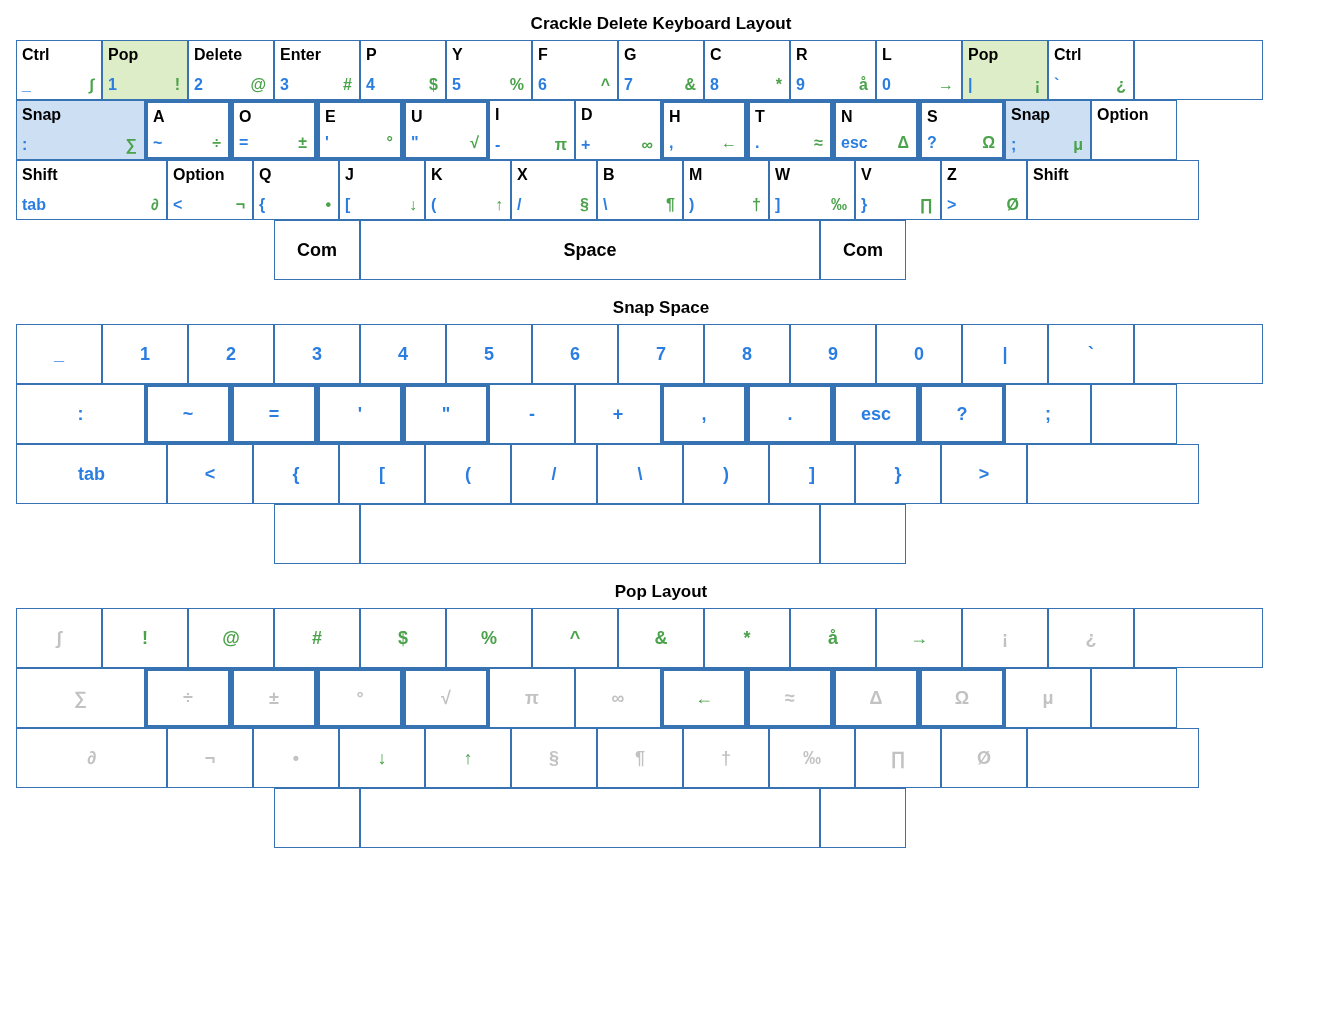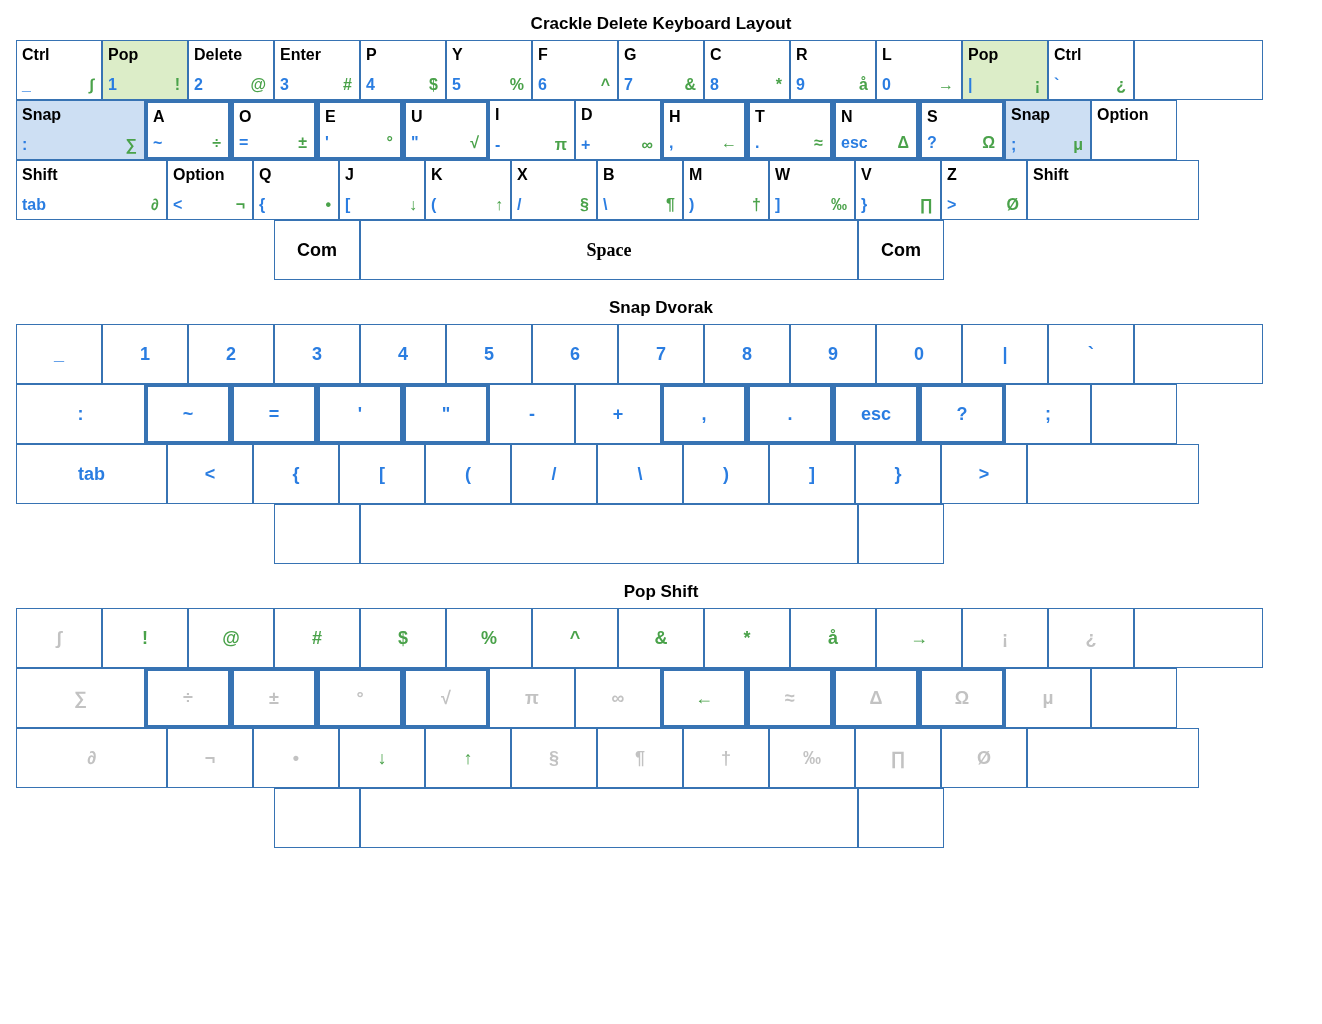--- a/index.html
+++ b/index.html
@@ -29,21 +29,21 @@
     font-size: 14px;
   }
   .key.home { border: 3px solid #3773b3; }
   .key.bg-green { background: #dcedc8; }
   .key.bg-blue  { background: #cddff3; }
   
   .w1   { width: 86px; }
   .w15  { width: 129px; }
   .w175 { width: 151px; }
   .w2   { width: 172px; }
-  .w5   { width: 498px; font-family: Liberation Serif, serif; }
+  .w5   { width: 460px; }
   .spacer { display:inline-block; vertical-align:top; height:60px; }
   .sp3   { width: 258px; }
   
   .lbl { position: absolute; font-weight: bold; font-size: 16px; line-height: 1; }
   .tl { top: 6px;  left: 5px; color:#000; }
   .bl { bottom: 6px; left: 5px; color:#2a7de1; }
   .br { bottom: 6px; right: 7px; color:#4aa24a; }
   .ctr { left:0; right:0; text-align:center; top:50%; transform:translateY(-50%); font-size:18px; }
   .c-blue  { color:#2a7de1; }
   .c-green { color:#4aa24a; }
@@ -55,31 +55,31 @@
 <div class="heading">Crackle Delete Keyboard Layout</div>
 <div class="board">
   <div class="row" id="main-row1"><div class="key w1"><span class="lbl tl">Ctrl</span><span class="lbl bl">_</span><span class="lbl br">∫</span></div><div class="key w1 bg-green"><span class="lbl tl">Pop</span><span class="lbl bl">1</span><span class="lbl br">!</span></div><div class="key w1"><span class="lbl tl">Delete</span><span class="lbl bl">2</span><span class="lbl br">@</span></div><div class="key w1"><span class="lbl tl">Enter</span><span class="lbl bl">3</span><span class="lbl br">#</span></div><div class="key w1"><span class="lbl tl">P</span><span class="lbl bl">4</span><span class="lbl br">$</span></div><div class="key w1"><span class="lbl tl">Y</span><span class="lbl bl">5</span><span class="lbl br">%</span></div><div class="key w1"><span class="lbl tl">F</span><span class="lbl bl">6</span><span class="lbl br">^</span></div><div class="key w1"><span class="lbl tl">G</span><span class="lbl bl">7</span><span class="lbl br">&amp;</span></div><div class="key w1"><span class="lbl tl">C</span><span class="lbl bl">8</span><span class="lbl br">*</span></div><div class="key w1"><span class="lbl tl">R</span><span class="lbl bl">9</span><span class="lbl br">å</span></div><div class="key w1"><span class="lbl tl">L</span><span class="lbl bl">0</span><span class="lbl br">→</span></div><div class="key w1 bg-green"><span class="lbl tl">Pop</span><span class="lbl bl">|</span><span class="lbl br">¡</span></div><div class="key w1"><span class="lbl tl">Ctrl</span><span class="lbl bl">`</span><span class="lbl br">¿</span></div><div class="key w15"><span class="lbl tl"></span><span class="lbl bl"></span><span class="lbl br"></span></div></div>
   <div class="row" id="main-row2"><div class="key w15 bg-blue"><span class="lbl tl">Snap</span><span class="lbl bl">:</span><span class="lbl br">∑</span></div><div class="key w1 home"><span class="lbl tl">A</span><span class="lbl bl">~</span><span class="lbl br">÷</span></div><div class="key w1 home"><span class="lbl tl">O</span><span class="lbl bl">=</span><span class="lbl br">±</span></div><div class="key w1 home"><span class="lbl tl">E</span><span class="lbl bl">'</span><span class="lbl br">°</span></div><div class="key w1 home"><span class="lbl tl">U</span><span class="lbl bl">"</span><span class="lbl br">√</span></div><div class="key w1"><span class="lbl tl">I</span><span class="lbl bl">-</span><span class="lbl br">π</span></div><div class="key w1"><span class="lbl tl">D</span><span class="lbl bl">+</span><span class="lbl br">∞</span></div><div class="key w1 home"><span class="lbl tl">H</span><span class="lbl bl">,</span><span class="lbl br">←</span></div><div class="key w1 home"><span class="lbl tl">T</span><span class="lbl bl">.</span><span class="lbl br">≈</span></div><div class="key w1 home"><span class="lbl tl">N</span><span class="lbl bl">esc</span><span class="lbl br">Δ</span></div><div class="key w1 home"><span class="lbl tl">S</span><span class="lbl bl">?</span><span class="lbl br">Ω</span></div><div class="key w1 bg-blue"><span class="lbl tl">Snap</span><span class="lbl bl">;</span><span class="lbl br">μ</span></div><div class="key w1"><span class="lbl tl">Option</span><span class="lbl bl"></span><span class="lbl br"></span></div></div>
   <div class="row" id="main-row3"><div class="key w175"><span class="lbl tl">Shift</span><span class="lbl bl">tab</span><span class="lbl br">∂</span></div><div class="key w1"><span class="lbl tl">Option</span><span class="lbl bl">&lt;</span><span class="lbl br">¬</span></div><div class="key w1"><span class="lbl tl">Q</span><span class="lbl bl">{</span><span class="lbl br">•</span></div><div class="key w1"><span class="lbl tl">J</span><span class="lbl bl">[</span><span class="lbl br">↓</span></div><div class="key w1"><span class="lbl tl">K</span><span class="lbl bl">(</span><span class="lbl br">↑</span></div><div class="key w1"><span class="lbl tl">X</span><span class="lbl bl">/</span><span class="lbl br">§</span></div><div class="key w1"><span class="lbl tl">B</span><span class="lbl bl">\</span><span class="lbl br">¶</span></div><div class="key w1"><span class="lbl tl">M</span><span class="lbl bl">)</span><span class="lbl br">†</span></div><div class="key w1"><span class="lbl tl">W</span><span class="lbl bl">]</span><span class="lbl br">‰</span></div><div class="key w1"><span class="lbl tl">V</span><span class="lbl bl">}</span><span class="lbl br">∏</span></div><div class="key w1"><span class="lbl tl">Z</span><span class="lbl bl">&gt;</span><span class="lbl br">Ø</span></div><div class="key w2"><span class="lbl tl">Shift</span><span class="lbl bl"></span><span class="lbl br"></span></div></div>
   <div class="row" id="main-row4">
     <span class="spacer sp3"></span>
   <div class="key w1"><span class="lbl tl"></span><span class="lbl bl"></span><span class="lbl br"></span><span class="lbl ctr ">Com</span></div><div class="key w5"><span class="lbl tl"></span><span class="lbl bl"></span><span class="lbl br"></span><span class="lbl ctr ">Space</span></div><div class="key w1"><span class="lbl tl"></span><span class="lbl bl"></span><span class="lbl br"></span><span class="lbl ctr ">Com</span></div></div>
 </div>
 
-<div class="heading">Snap Dvorak</div>
+<div class="heading">Snap Space</div>
 <div class="board">
   <div class="row" id="snap-row1"><div class="key w1"><span class="lbl ctr c-blue">_</span></div><div class="key w1"><span class="lbl ctr c-blue">1</span></div><div class="key w1"><span class="lbl ctr c-blue">2</span></div><div class="key w1"><span class="lbl ctr c-blue">3</span></div><div class="key w1"><span class="lbl ctr c-blue">4</span></div><div class="key w1"><span class="lbl ctr c-blue">5</span></div><div class="key w1"><span class="lbl ctr c-blue">6</span></div><div class="key w1"><span class="lbl ctr c-blue">7</span></div><div class="key w1"><span class="lbl ctr c-blue">8</span></div><div class="key w1"><span class="lbl ctr c-blue">9</span></div><div class="key w1"><span class="lbl ctr c-blue">0</span></div><div class="key w1"><span class="lbl ctr c-blue">|</span></div><div class="key w1"><span class="lbl ctr c-blue">`</span></div><div class="key w15"><span class="lbl ctr c-blue"></span></div></div>
   <div class="row" id="snap-row2"><div class="key w15"><span class="lbl ctr c-blue">:</span></div><div class="key w1 home"><span class="lbl ctr c-blue">~</span></div><div class="key w1 home"><span class="lbl ctr c-blue">=</span></div><div class="key w1 home"><span class="lbl ctr c-blue">'</span></div><div class="key w1 home"><span class="lbl ctr c-blue">"</span></div><div class="key w1"><span class="lbl ctr c-blue">-</span></div><div class="key w1"><span class="lbl ctr c-blue">+</span></div><div class="key w1 home"><span class="lbl ctr c-blue">,</span></div><div class="key w1 home"><span class="lbl ctr c-blue">.</span></div><div class="key w1 home"><span class="lbl ctr c-blue">esc</span></div><div class="key w1 home"><span class="lbl ctr c-blue">?</span></div><div class="key w1"><span class="lbl ctr c-blue">;</span></div><div class="key w1"><span class="lbl ctr c-blue"></span></div></div>
   <div class="row" id="snap-row3"><div class="key w175"><span class="lbl ctr c-blue">tab</span></div><div class="key w1"><span class="lbl ctr c-blue">&lt;</span></div><div class="key w1"><span class="lbl ctr c-blue">{</span></div><div class="key w1"><span class="lbl ctr c-blue">[</span></div><div class="key w1"><span class="lbl ctr c-blue">(</span></div><div class="key w1"><span class="lbl ctr c-blue">/</span></div><div class="key w1"><span class="lbl ctr c-blue">\</span></div><div class="key w1"><span class="lbl ctr c-blue">)</span></div><div class="key w1"><span class="lbl ctr c-blue">]</span></div><div class="key w1"><span class="lbl ctr c-blue">}</span></div><div class="key w1"><span class="lbl ctr c-blue">&gt;</span></div><div class="key w2"><span class="lbl ctr c-blue"></span></div></div>
   <div class="row" id="snap-row4">
     <span class="spacer sp3"></span>
   <div class="key w1"><span class="lbl ctr c-blue"></span></div><div class="key w5"><span class="lbl ctr c-blue"></span></div><div class="key w1"><span class="lbl ctr c-blue"></span></div></div>
 </div>
 
-<div class="heading">Pop Shift</div>
+<div class="heading">Pop Layout</div>
 <div class="board">
   <div class="row" id="pop-row1"><div class="key w1"><span class="lbl ctr c-grey">∫</span></div><div class="key w1"><span class="lbl ctr c-green">!</span></div><div class="key w1"><span class="lbl ctr c-green">@</span></div><div class="key w1"><span class="lbl ctr c-green">#</span></div><div class="key w1"><span class="lbl ctr c-green">$</span></div><div class="key w1"><span class="lbl ctr c-green">%</span></div><div class="key w1"><span class="lbl ctr c-green">^</span></div><div class="key w1"><span class="lbl ctr c-green">&amp;</span></div><div class="key w1"><span class="lbl ctr c-green">*</span></div><div class="key w1"><span class="lbl ctr c-green">å</span></div><div class="key w1"><span class="lbl ctr c-green">→</span></div><div class="key w1"><span class="lbl ctr c-grey">¡</span></div><div class="key w1"><span class="lbl ctr c-grey">¿</span></div><div class="key w15"><span class="lbl ctr c-blue"></span></div></div>
   <div class="row" id="pop-row2"><div class="key w15"><span class="lbl ctr c-grey">∑</span></div><div class="key w1 home"><span class="lbl ctr c-grey">÷</span></div><div class="key w1 home"><span class="lbl ctr c-grey">±</span></div><div class="key w1 home"><span class="lbl ctr c-grey">°</span></div><div class="key w1 home"><span class="lbl ctr c-grey">√</span></div><div class="key w1"><span class="lbl ctr c-grey">π</span></div><div class="key w1"><span class="lbl ctr c-grey">∞</span></div><div class="key w1 home"><span class="lbl ctr c-green">←</span></div><div class="key w1 home"><span class="lbl ctr c-grey">≈</span></div><div class="key w1 home"><span class="lbl ctr c-grey">Δ</span></div><div class="key w1 home"><span class="lbl ctr c-grey">Ω</span></div><div class="key w1"><span class="lbl ctr c-grey">μ</span></div><div class="key w1"><span class="lbl ctr c-blue"></span></div></div>
   <div class="row" id="pop-row3"><div class="key w175"><span class="lbl ctr c-grey">∂</span></div><div class="key w1"><span class="lbl ctr c-grey">¬</span></div><div class="key w1"><span class="lbl ctr c-grey">•</span></div><div class="key w1"><span class="lbl ctr c-green">↓</span></div><div class="key w1"><span class="lbl ctr c-green">↑</span></div><div class="key w1"><span class="lbl ctr c-grey">§</span></div><div class="key w1"><span class="lbl ctr c-grey">¶</span></div><div class="key w1"><span class="lbl ctr c-grey">†</span></div><div class="key w1"><span class="lbl ctr c-grey">‰</span></div><div class="key w1"><span class="lbl ctr c-grey">∏</span></div><div class="key w1"><span class="lbl ctr c-grey">Ø</span></div><div class="key w2"><span class="lbl ctr c-blue"></span></div></div>
   <div class="row" id="pop-row4">
     <span class="spacer sp3"></span>
   <div class="key w1"><span class="lbl ctr c-blue"></span></div><div class="key w5"><span class="lbl ctr c-blue"></span></div><div class="key w1"><span class="lbl ctr c-blue"></span></div></div>
 </div>
 
 </body></html>

